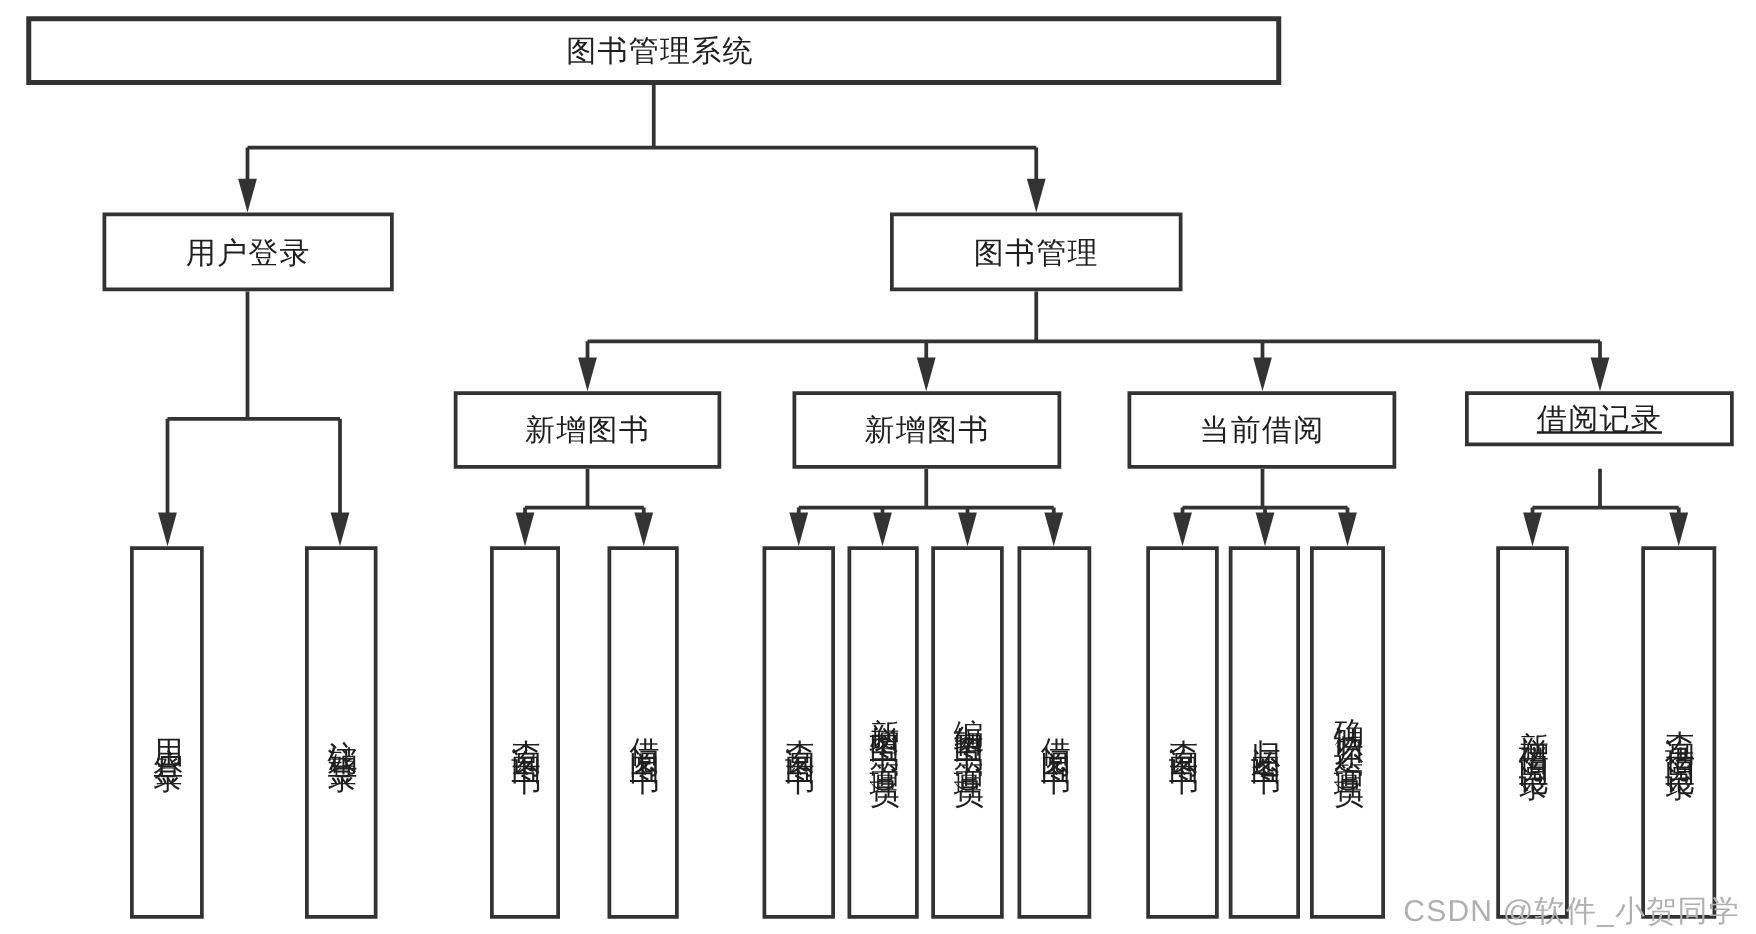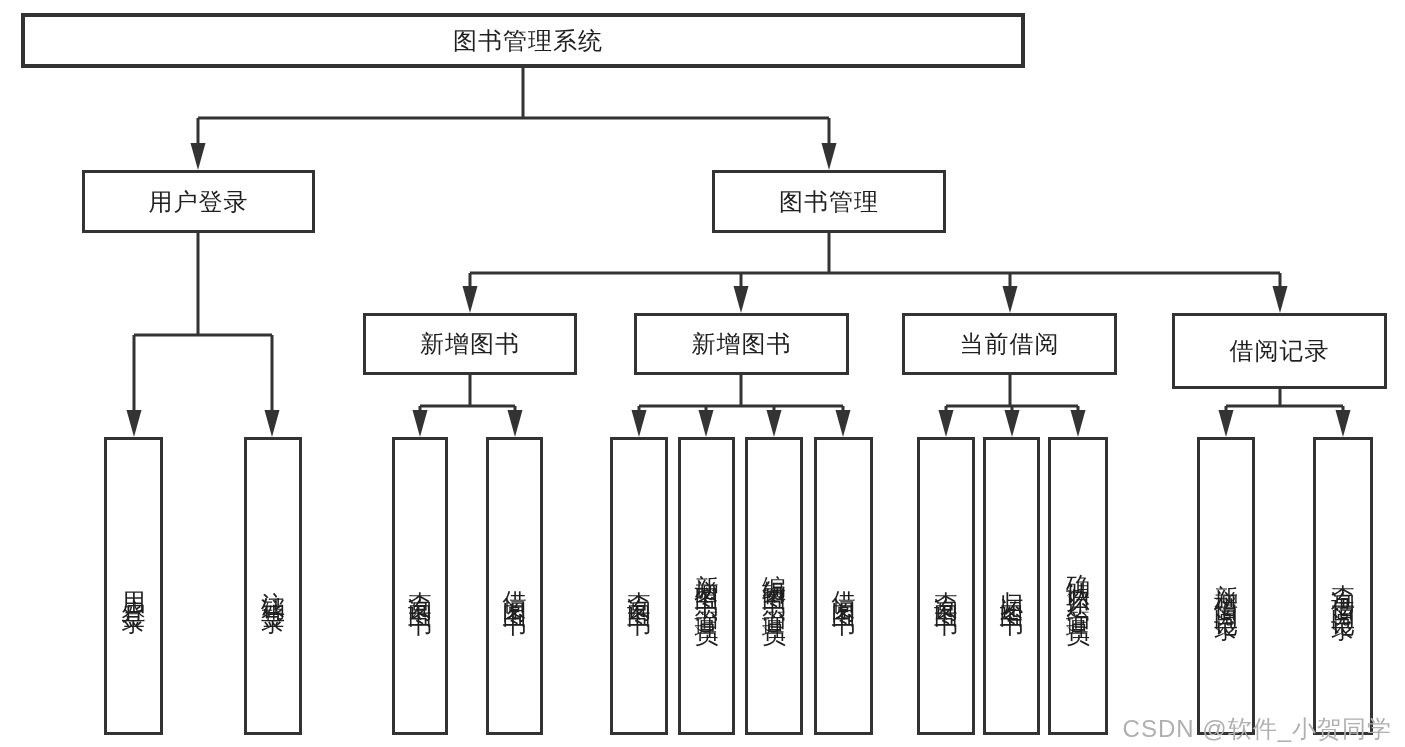--- a/index.html
+++ b/index.html
@@ -99,21 +99,21 @@
   </svg>
 
   <div class="node hbox root" style="left:21px; top:13px; width:1004px; height:55px;padding-left:10px;">图书管理系统</div>
 
   <div class="node hbox" style="left:82px; top:170px; width:233px; height:63px;">用户登录</div>
   <div class="node hbox" style="left:712px; top:170px; width:234px; height:63px;">图书管理</div>
 
   <div class="node hbox" style="left:363px; top:313px; width:214px; height:62px;">新增图书</div>
   <div class="node hbox" style="left:634px; top:313px; width:215px; height:62px;">新增图书</div>
   <div class="node hbox" style="left:902px; top:313px; width:215px; height:62px;text-align:center;">当前借阅</div>
-  <div class="node hbox" style="left:1172px; top:313px; width:215px; height:76px;">借阅记录</div>
+  <div class="node hbox" style="left:1172px; top:313px; width:215px; height:44px;text-decoration:underline;">借阅记录</div>
 
   <div class="node vbox" style="left:104px; top:437px; width:59px; height:298px;">
     <span>用户登录</span>
   </div>
   <div class="node vbox" style="left:244px; top:437px; width:58px; height:298px;">
     <span>注销登录</span>
   </div>
 
   <div class="node vbox" style="left:392px; top:437px; width:56px; height:298px;">
     <span>查询图书</span>

